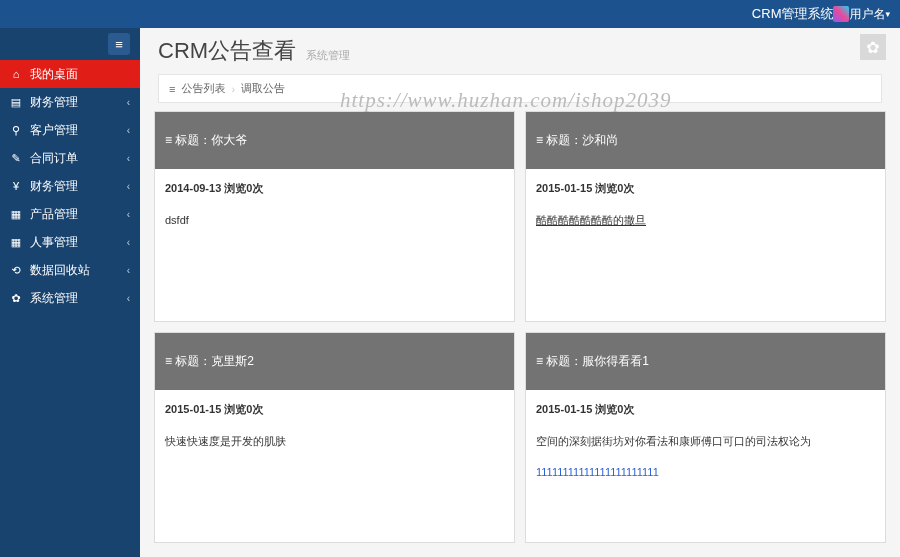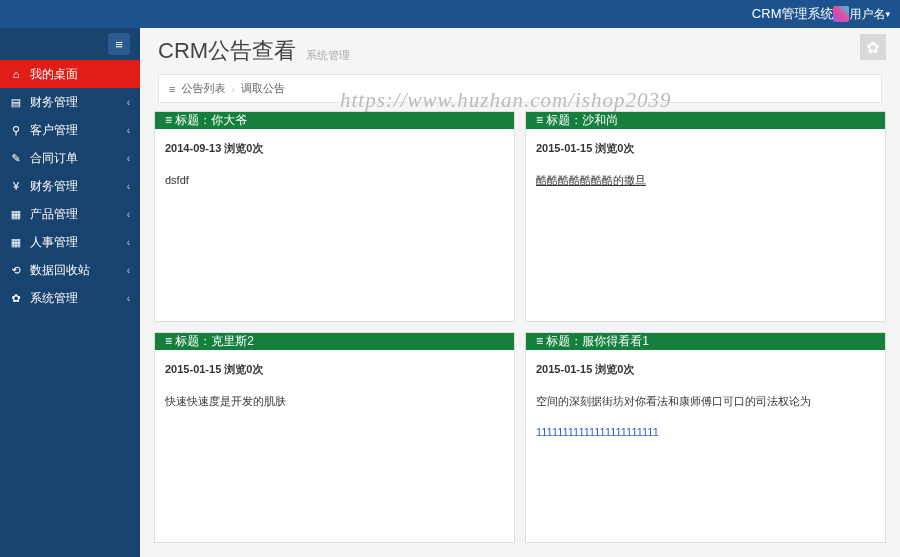--- a/index.html
+++ b/index.html
@@ -20,21 +20,21 @@
 .main { flex:1; background:#f5f5f5; display:flex; flex-direction:column; padding:0; overflow:hidden; }
 .page-head { display:flex; align-items:flex-end; padding:8px 18px 4px; gap:10px; position:relative; }
 .page-title { font-size:22px; color:#444; font-weight:400; }
 .page-sub { font-size:11px; color:#aaa; padding-bottom:3px; }
 .gear-btn { position:absolute; right:14px; top:6px; width:26px; height:26px; background:#d9d9d9; display:flex; align-items:center; justify-content:center; color:#fff; font-size:16px; }
 .crumb { margin:4px 18px 8px; padding:6px 10px; border:1px solid #e5e5e5; font-size:11px; color:#666; display:flex; gap:6px; align-items:center; background:#fff; }
 .crumb .sep { color:#ccc; }
 .watermark { position:absolute; top:60px; left:200px; font-size:21px; color:#bbb; font-family:Georgia,serif; letter-spacing:1px; pointer-events:none; z-index:5; font-style:italic; }
 .grid { display:grid; grid-template-columns:1fr 1fr; gap:10px; padding:0 14px 14px; flex:1; overflow:hidden; }
 .card { border:1px solid #ddd; background:#fff; display:flex; flex-direction:column; min-height:190px; }
-.card-head { background:#15803d; color:#fff; padding:0 10px; font-size:12px; display:flex; align-items:center; gap:4px; }
+.card-head { background:#737373; color:#fff; padding:20px 10px; font-size:12px; display:flex; align-items:center; gap:4px; }
 .card-body { padding:10px; font-size:11px; color:#333; line-height:1.7; }
 .card-meta { font-weight:bold; font-size:11px; }
 .card-content { margin-top:13px; }
 .card-content a { color:#333; text-decoration:underline; }
 .link-text { color:#2a5fd5; }
 </style>
 </head>
 <body>
 
 <div class="top-bar">

